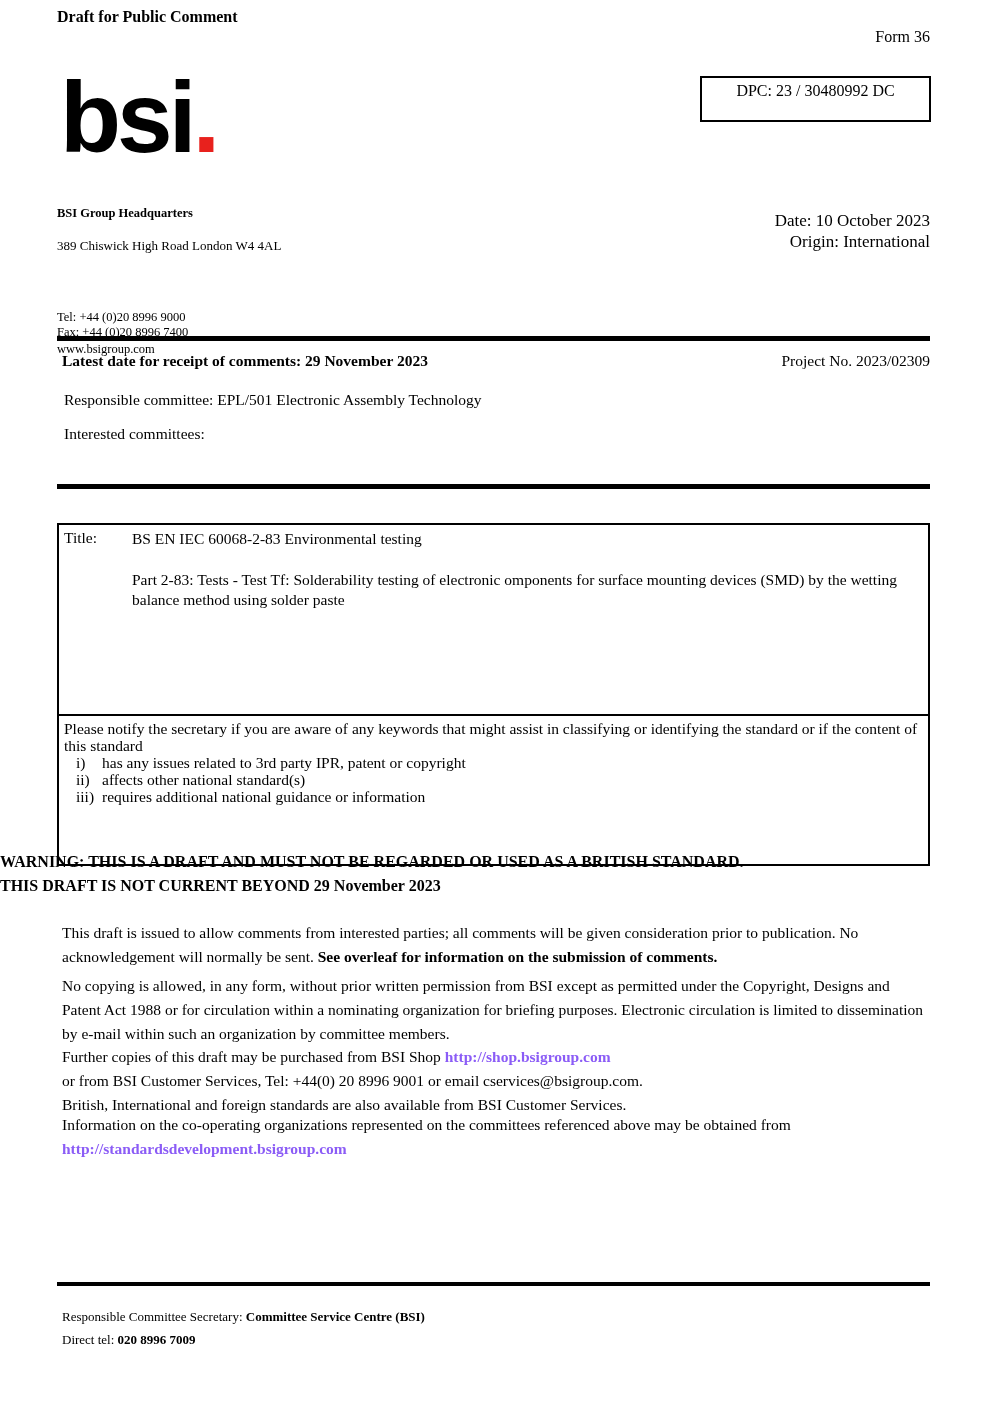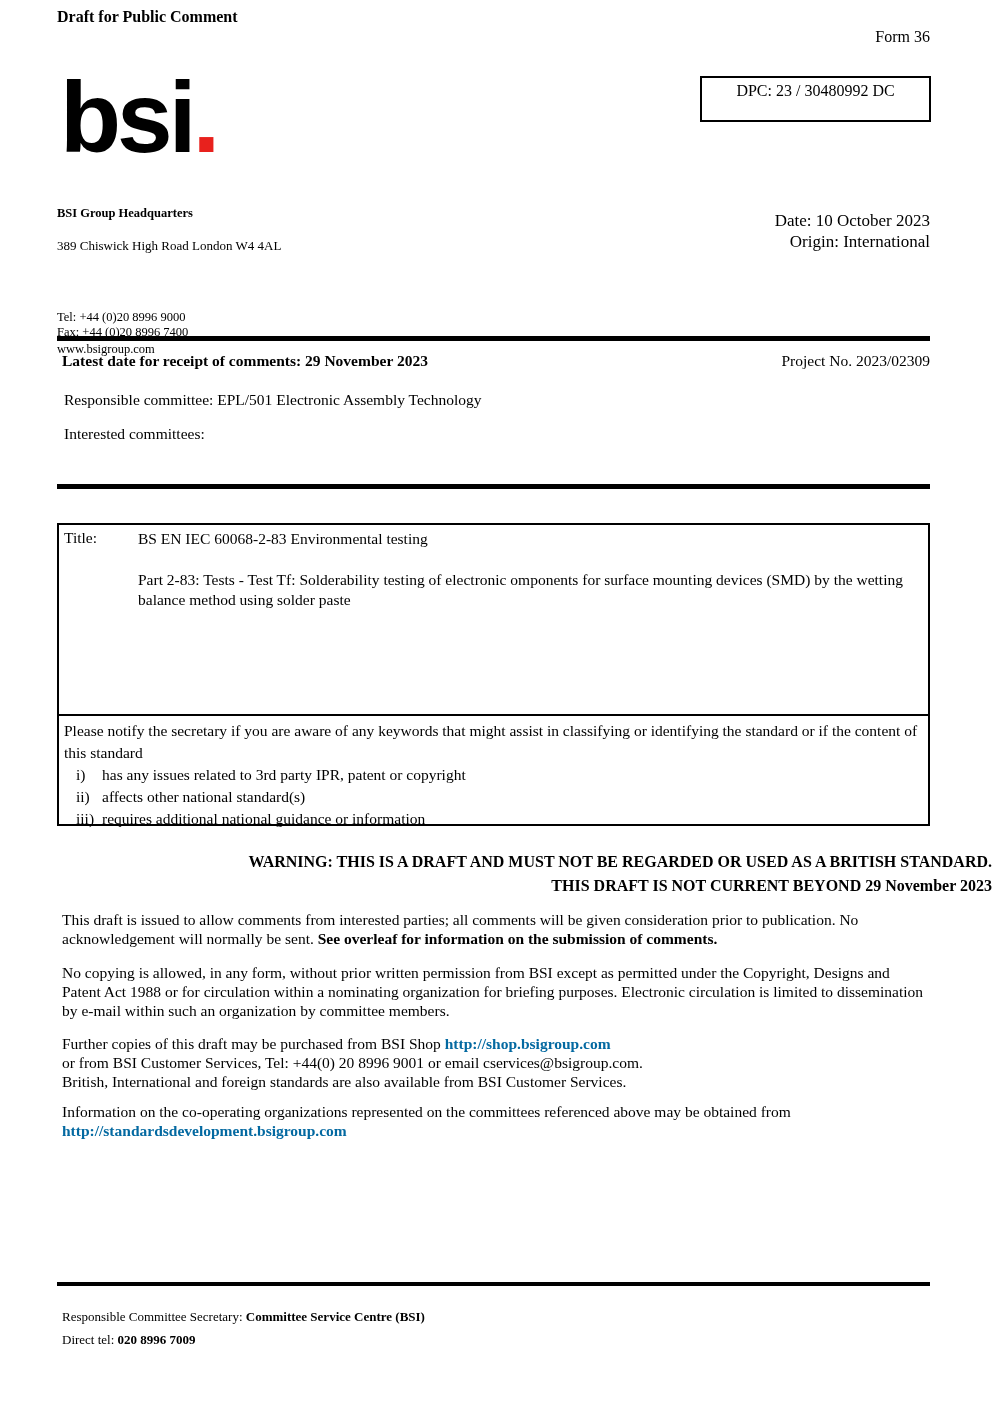--- a/index.html
+++ b/index.html
@@ -50,41 +50,41 @@
   .comments-row .right { float: right; font-weight: normal; }
 
   .responsible { left: 64px; top: 391px; }
   .interested { left: 64px; top: 425px; }
 
   .title-box {
     left: 57px; top: 523px; width: 873px; height: 193px;
     border: 2px solid #000;
   }
   .title-box .title-label { position: absolute; left: 5px; top: 4px; }
-  .title-box .title-content { position: absolute; left: 73px; top: 4px; right: 12px; line-height: 20px; margin-left: 6px; }
+  .title-box .title-content { position: absolute; left: 73px; top: 4px; right: 12px; line-height: 20px; }
   .title-box .title-line2 { margin-top: 21px; }
 
   .keywords-box {
-    left: 57px; top: 714px; width: 873px; height: 112px;
+    left: 57px; top: 714px; width: 873px; height: 152px;
     border: 2px solid #000;
     padding: 4px 8px 0 5px;
-    line-height: 22px;
+    line-height: 17px;
   }
   .kw-item { padding-left: 12px; }
   .kw-item .kw-num { display: inline-block; min-width: 26px; }
 
-  .warning { left: 0; top: 850px; width: 992px; text-align: right; font-weight: bold; font-size: 16px; line-height: 24px; }
+  .warning { left: 0; top: 850px; width: 992px; text-align: left; font-weight: bold; font-size: 16px; line-height: 24px; }
 
-  .para { left: 62px; width: 870px; line-height: 19px; }
+  .para { left: 62px; width: 870px; line-height: 24px; margin-top: 11px; }
   .p1 { top: 910px; }
   .p2 { top: 963px; }
   .p3 { top: 1034px; }
   .p4 { top: 1102px; }
   .bold { font-weight: bold; }
-  .link { color: #0369a1; font-weight: bold; text-decoration: none; }
+  .link { color: #8b5cf6; font-weight: bold; text-decoration: none; }
 
   .footer { left: 62px; top: 1305px; line-height: 23px; font-size: 13px; }
 </style>
 </head>
 <body>
 
 <div class="page">
 
   <div class="abs draft-label">Draft for Public Comment</div>
   <div class="abs form-label">Form 36</div>

